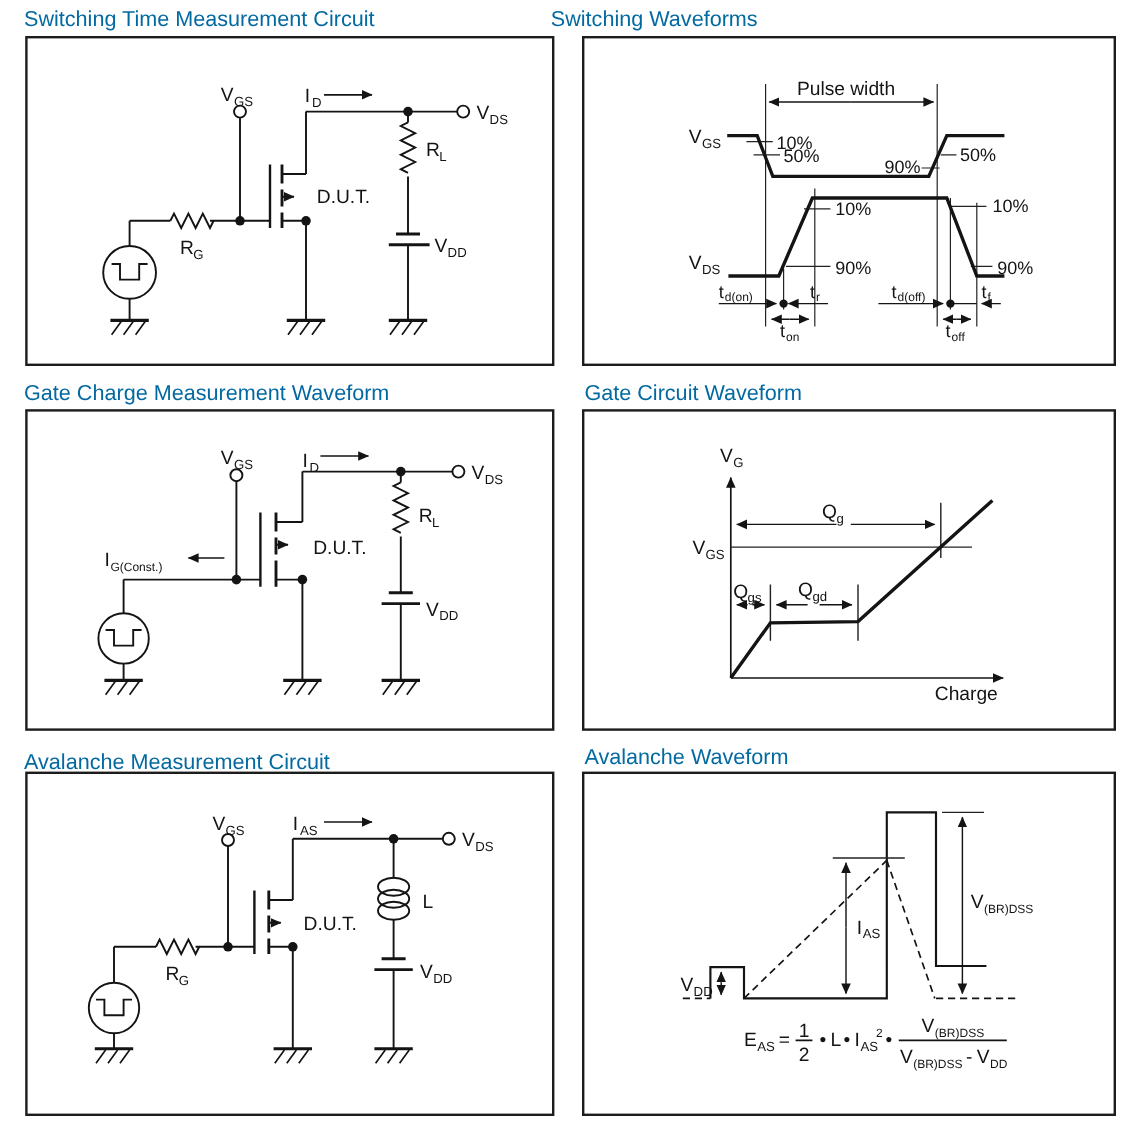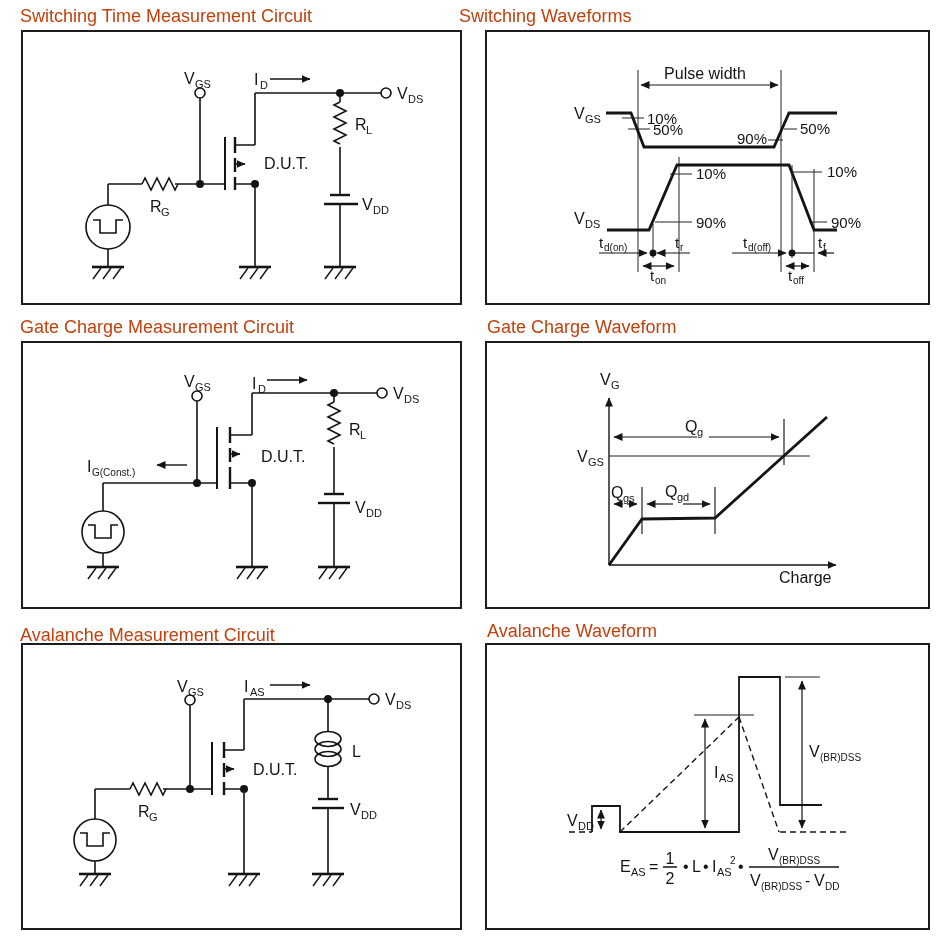--- a/index.html
+++ b/index.html
@@ -1,18 +1,18 @@
 <!DOCTYPE html>
 <html><head>
 <meta charset="utf-8">
 <style>
   html,body{margin:0;padding:0;}
   body{width:950px;height:941px;background:#ffffff;position:relative;
        font-family:"Liberation Sans",sans-serif;color:#111;}
-  .ptitle{position:absolute;font-size:18px;line-height:20px;color:#c2410c;white-space:nowrap;}
+  .ptitle{position:absolute;font-size:18px;line-height:20px;color:#0369a1;white-space:nowrap;}
   .pbox{position:absolute;border:2px solid #1c1c1c;background:#fff;box-sizing:border-box;}
   svg{display:block;}
   svg text{fill:#141414;font-family:"Liberation Sans",sans-serif;}
   .t16{font-size:16px;} .t15{font-size:15px;} .t11{font-size:11px;} .t10{font-size:10px;}
   .mid{text-anchor:middle;}
 </style>
 </head>
 <body>
 
 <div class="ptitle" style="left:20px;top:6px">Switching Time Measurement Circuit</div>
@@ -150,21 +150,21 @@
   <text x="261" y="219" class="t10">d(off)</text>
   <text x="331" y="216" class="t15">t</text>
   <text x="336" y="219" class="t10">f</text>
   <text x="163" y="249" class="t15">t</text>
   <text x="168" y="252" class="t10">on</text>
   <text x="301" y="249" class="t15">t</text>
   <text x="306" y="252" class="t10">off</text>
 </svg>
 </div>
 
-<div class="ptitle" style="left:20px;top:317px">Gate Charge Measurement Circuit</div>
+<div class="ptitle" style="left:20px;top:317px">Gate Charge Measurement Waveform</div>
 <div class="pbox" style="left:21px;top:341px;width:441px;height:268px">
 <svg width="437" height="264" viewBox="0 0 437 264">
   <defs>
         <marker id="a3" markerWidth="11" markerHeight="9" refX="8.5" refY="4.5" orient="auto" markerUnits="userSpaceOnUse">
           <path d="M0,0.5 L9,4.5 L0,8.5 Z" fill="#141414"></path>
         </marker>
       </defs>
   <g stroke="#141414" stroke-width="1.6" fill="none">
     <path d="M229,50 H354"></path>
     <path d="M229,50 V92"></path>
@@ -219,21 +219,21 @@
   <text x="326" y="92" class="t16">R</text>
   <text x="337" y="96" class="t11">L</text>
   <text x="238" y="119" class="t16">D.U.T.</text>
   <text x="332" y="170" class="t16">V</text>
   <text x="343" y="174" class="t11">DD</text>
   <text x="64" y="129" class="t16">I</text>
   <text x="69" y="133" class="t10">G(Const.)</text>
 </svg>
 </div>
 
-<div class="ptitle" style="left:487px;top:317px">Gate Charge Waveform</div>
+<div class="ptitle" style="left:487px;top:317px">Gate Circuit Waveform</div>
 <div class="pbox" style="left:485px;top:341px;width:445px;height:268px">
 <svg width="441" height="264" viewBox="0 0 441 264">
   <defs>
         <marker id="a4" markerWidth="11" markerHeight="9" refX="8.5" refY="4.5" orient="auto" markerUnits="userSpaceOnUse">
           <path d="M0,0.5 L9,4.5 L0,8.5 Z" fill="#141414"></path>
         </marker>
       </defs>
   <path d="M122,222 L122,55" stroke="#141414" stroke-width="1.4" marker-end="url(#a4)" fill="none"></path>
   <path d="M122,222 L349,222" stroke="#141414" stroke-width="1.4" marker-end="url(#a4)" fill="none"></path>
   <path d="M122,113 H323" stroke="#232323" stroke-width="1" fill="none"></path>

